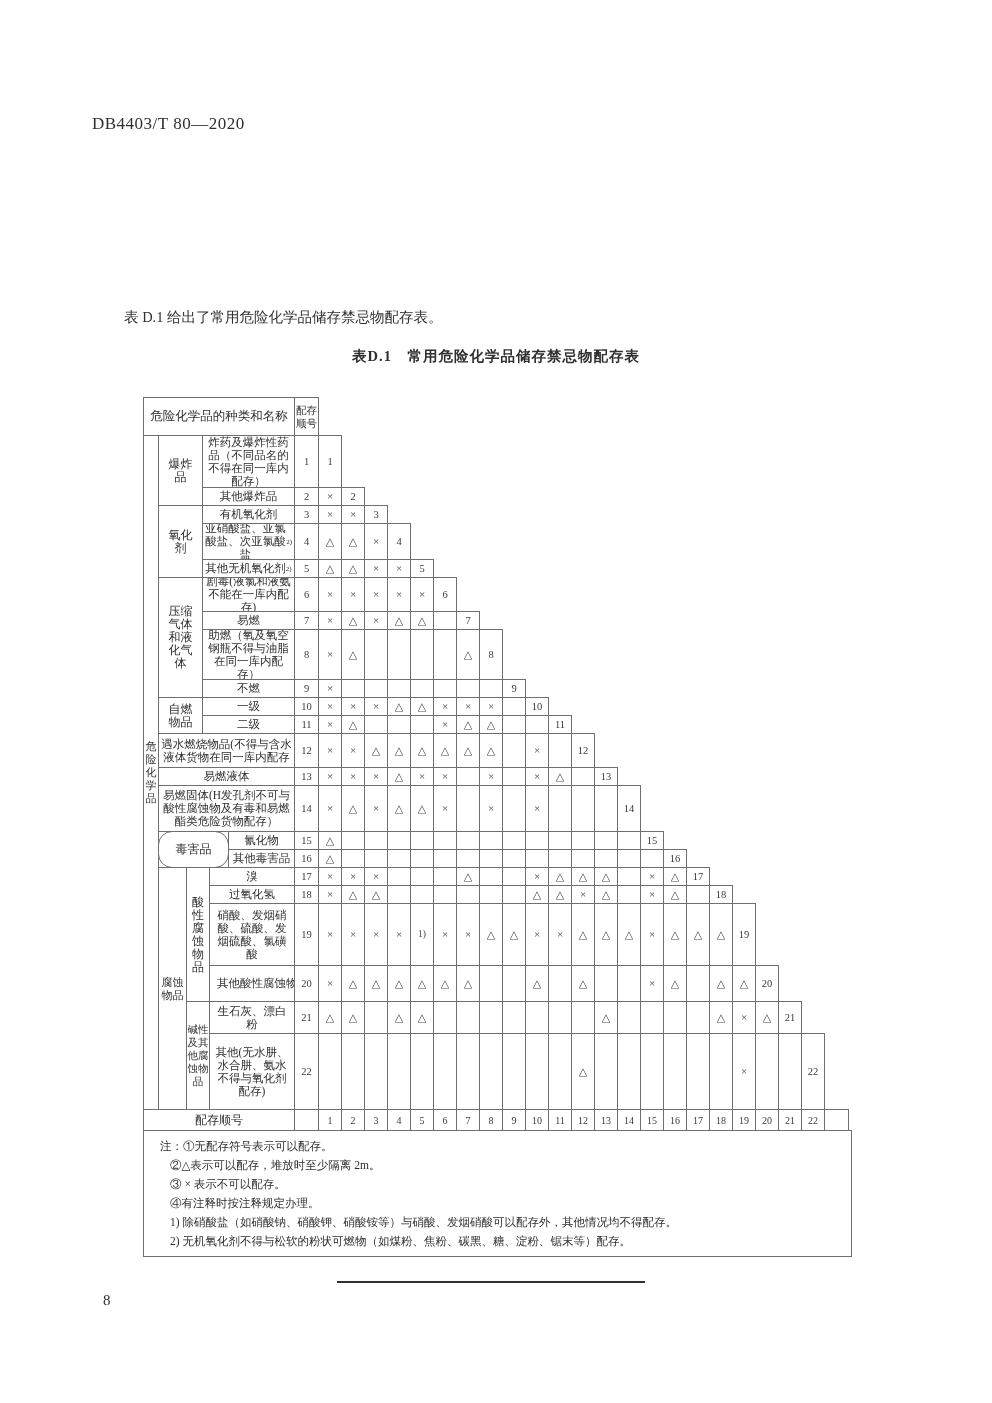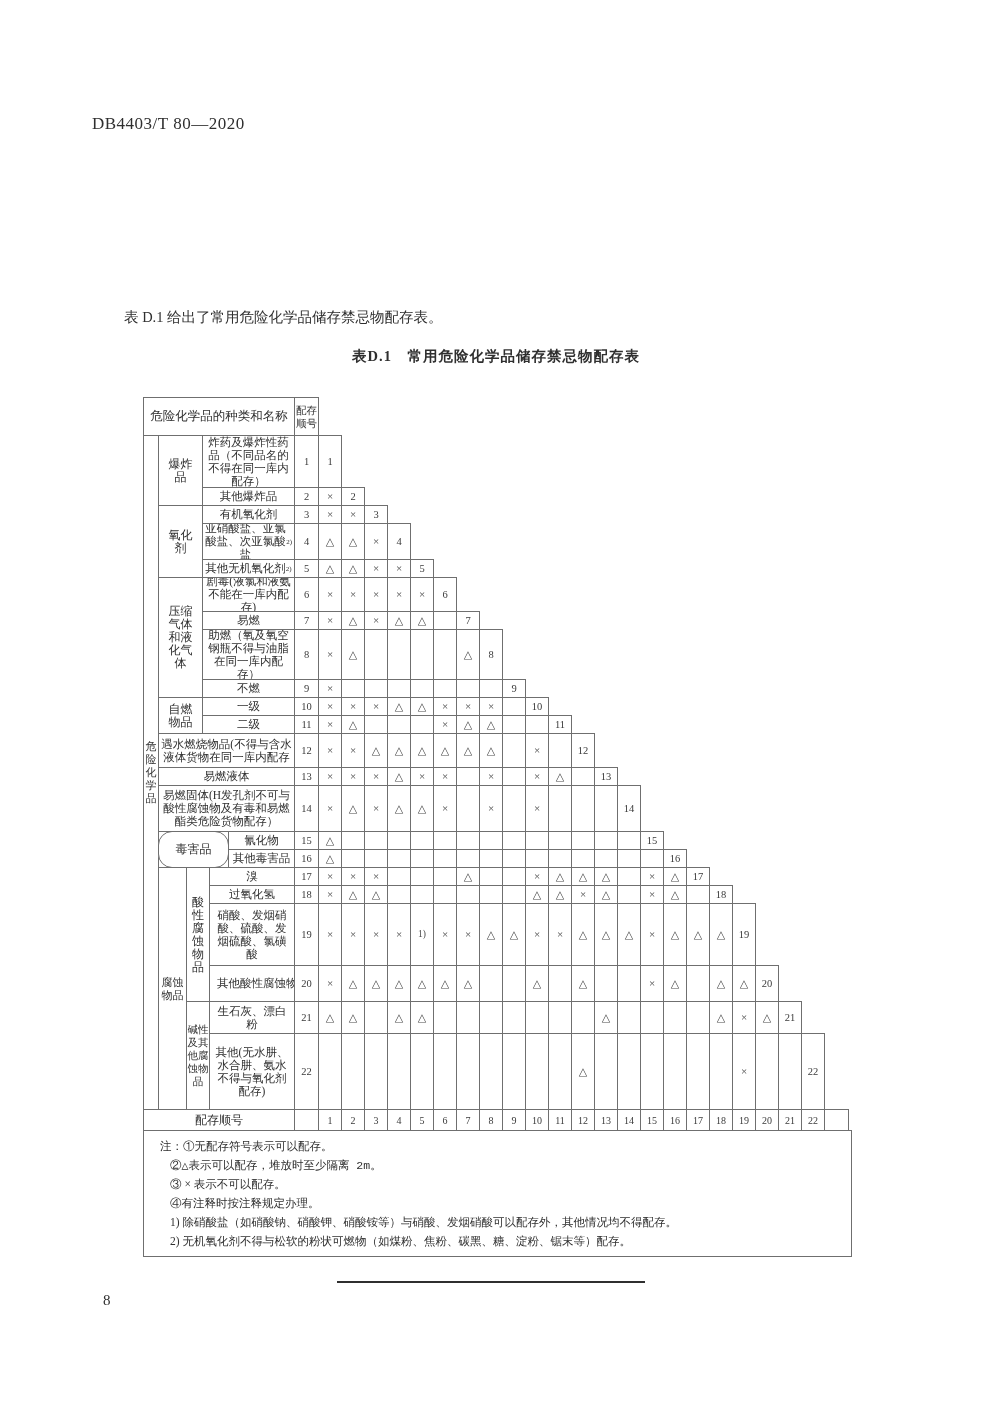--- a/index.html
+++ b/index.html
@@ -360,21 +360,21 @@
       <div class="cell num" style="left: 663px; top: 1109px; width: 24px; height: 22px; font-size: 10px;">16</div>
       <div class="cell num" style="left: 686px; top: 1109px; width: 24px; height: 22px; font-size: 10px;">17</div>
       <div class="cell num" style="left: 709px; top: 1109px; width: 24px; height: 22px; font-size: 10px;">18</div>
       <div class="cell num" style="left: 732px; top: 1109px; width: 24px; height: 22px; font-size: 10px;">19</div>
       <div class="cell num" style="left: 755px; top: 1109px; width: 24px; height: 22px; font-size: 10px;">20</div>
       <div class="cell num" style="left: 778px; top: 1109px; width: 24px; height: 22px; font-size: 10px;">21</div>
       <div class="cell num" style="left: 801px; top: 1109px; width: 24px; height: 22px; font-size: 10px;">22</div>
       <div class="cell" style="left: 824px; top: 1109px; width: 25px; height: 22px; font-size: 10px;"></div>
       <div class="cell" style="left: 143px; top: 1130px; width: 709px; height: 127px; font-size: 11.5px; display: block;"></div>
       <div class="note-line" style="left: 160px; top: 1139px;">注：①无配存符号表示可以配存。</div>
-      <div class="note-line" style="left: 170px; top: 1158px; font-family: Liberation Mono, monospace;">②△表示可以配存，堆放时至少隔离 2m。</div>
+      <div class="note-line" style="left: 170px; top: 1158px;">②△表示可以配存，堆放时至少隔离 2m。</div>
       <div class="note-line" style="left: 170px; top: 1177px;">③ × 表示不可以配存。</div>
       <div class="note-line" style="left: 170px; top: 1196px;">④有注释时按注释规定办理。</div>
       <div class="note-line" style="left: 170px; top: 1215px;">1) 除硝酸盐（如硝酸钠、硝酸钾、硝酸铵等）与硝酸、发烟硝酸可以配存外，其他情况均不得配存。</div>
       <div class="note-line" style="left: 170px; top: 1234px;">2) 无机氧化剂不得与松软的粉状可燃物（如煤粉、焦粉、碳黑、糖、淀粉、锯末等）配存。</div>
     </div>
 
   <div class="abs" id="foot-rule"></div>
   <div class="abs" id="page-num">8</div>
 </div>
 

